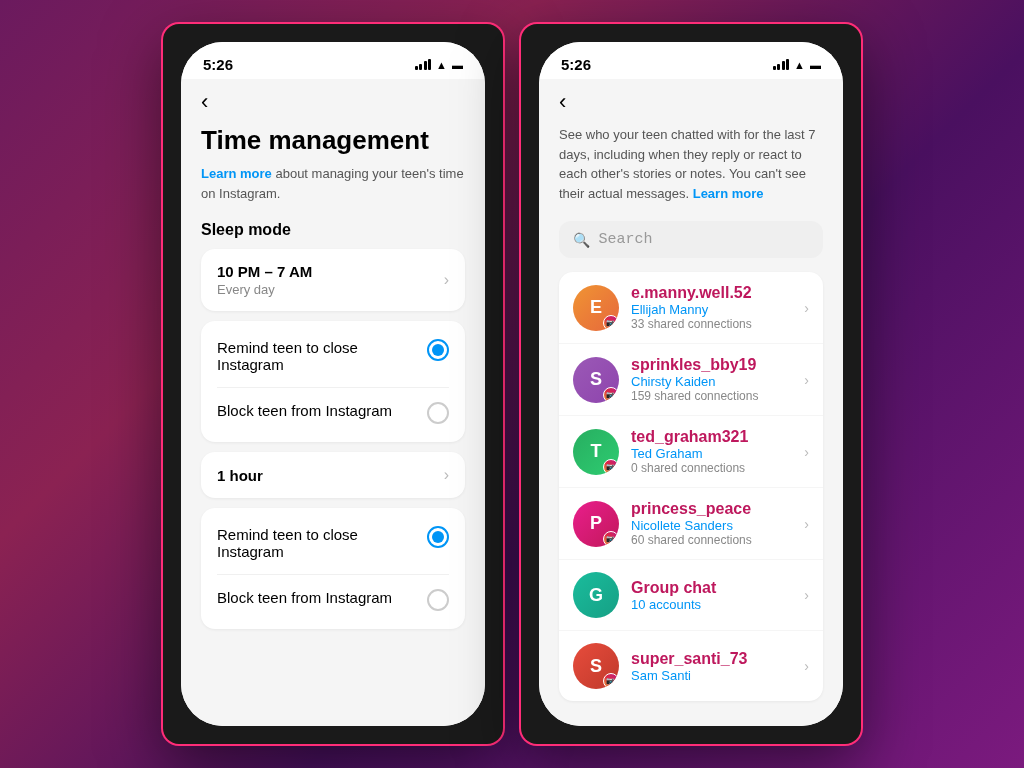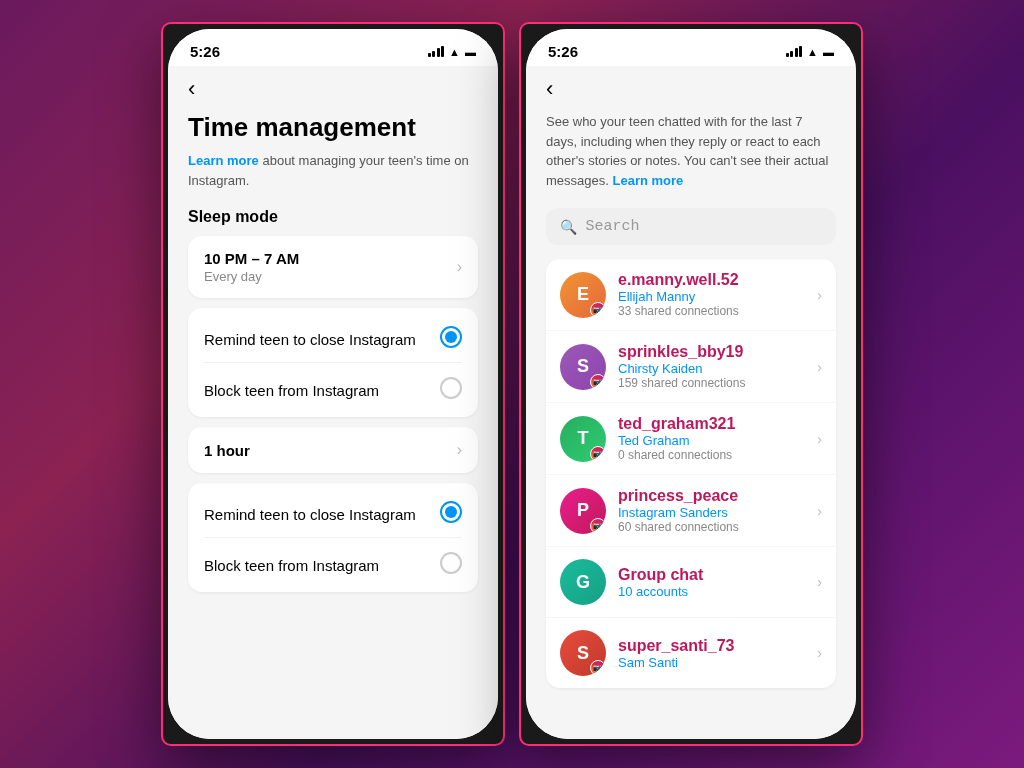--- a/index.html
+++ b/index.html
@@ -12,22 +12,22 @@
       justify-content: center;
       gap: 18px;
       font-family: -apple-system, BlinkMacSystemFont, 'Segoe UI', sans-serif;
       overflow: hidden;
     }
 
     .phone-wrapper {
       width: 340px;
       height: 720px;
       background: #1a1a1a;
-      border-radius: 8px;
-      padding: 5px;
+      border-radius: 16px;
+      padding: 18px;
       box-shadow: 0 0 0 2px #ff2d78, 0 20px 60px rgba(0,0,0,0.5);
       position: relative;
     }
 
     .phone-inner {
       width: 100%;
       height: 100%;
       background: #fff;
       border-radius: 42px;
       overflow: hidden;
@@ -151,21 +151,21 @@
 
     .divider {
       border: none;
       border-top: 1px solid #f0f0f0;
       margin: 10px 0;
     }
 
     .toggle-row {
       display: flex;
       justify-content: space-between;
-      align-items: flex-end;
+      align-items: flex-start;
       padding: 4px 0;
     }
 
     .toggle-label {
       font-size: 15px;
       color: #000;
     }
 
     .toggle-circle {
       width: 22px;
@@ -423,21 +423,21 @@
               <div class="chat-username">ted_graham321</div>
               <div class="chat-name">Ted Graham</div>
               <div class="chat-connections">0 shared connections</div>
             </div>
             <span class="chat-chevron">›</span>
           </div>
           <div class="chat-item">
             <div class="avatar av-pink">P<div class="ig-badge" style="font-size: 7px;">📷</div></div>
             <div class="chat-info">
               <div class="chat-username">princess_peace</div>
-              <div class="chat-name">Instagram Sanders</div>
+              <div class="chat-name">Nicollete Sanders</div>
               <div class="chat-connections">60 shared connections</div>
             </div>
             <span class="chat-chevron">›</span>
           </div>
           <div class="chat-item">
             <div class="avatar av-teal">G</div>
             <div class="chat-info">
               <div class="chat-username">Group chat</div>
               <div class="chat-name">10 accounts</div>
             </div>

